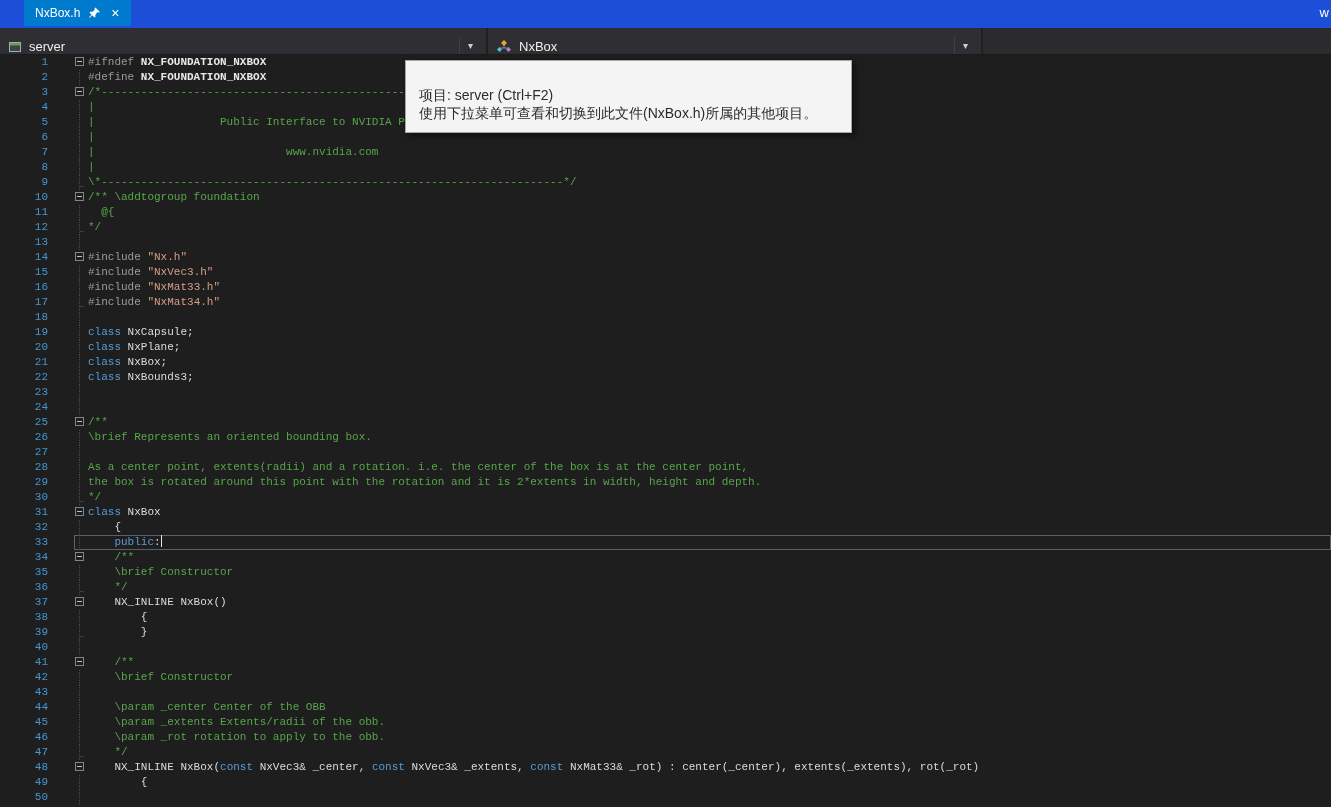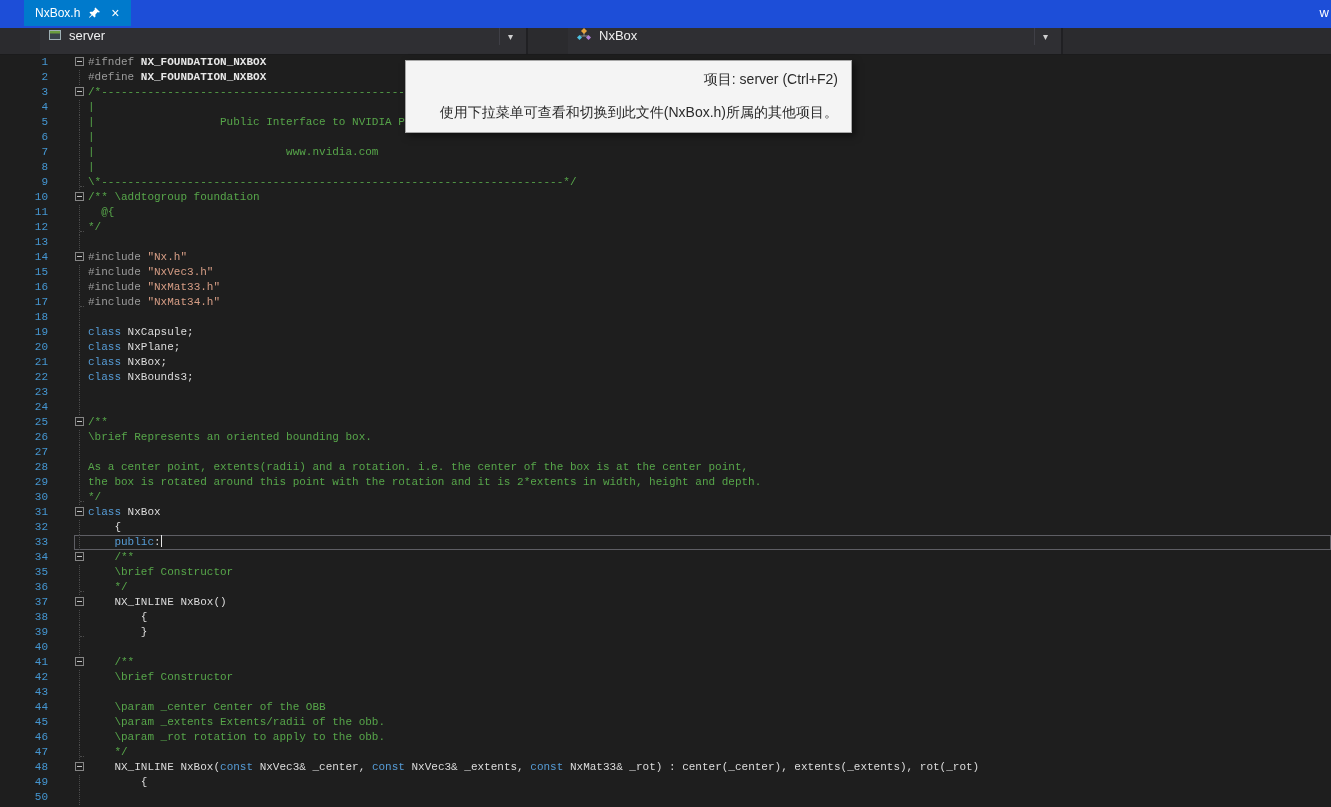--- a/index.html
+++ b/index.html
@@ -7,22 +7,22 @@
           font-family:"Liberation Sans","DejaVu Sans",sans-serif;}
   
   .tabbar{height:28px;background:#1d4ed8;display:flex;position:relative;padding-left:24px;}
   .tab{height:26px;background:#007acc;color:#fff;display:flex;align-items:center;
        padding:0 9px 0 11px;font-size:12px;gap:9px;cursor:default;}
   .tab .pin{display:flex;align-items:center;}
   .tab .close{font-size:14px;line-height:1;color:#fff;padding:0 2px;}
   .title-frag{position:absolute;right:2px;top:5px;color:#fff;font-size:13px;}
   
   .navbar{height:27px;background:#2b2b2e;border-bottom:1px solid #1b1b1c;display:flex;box-sizing:border-box;}
-  .combo{display:flex;align-items:flex-start;padding:0 8px;color:#efefef;font-size:13px;
-         border-right:2px solid #202023;box-sizing:border-box;background:#2f2f33;margin-left:40px;}
+  .combo{display:flex;align-items:flex-end;padding:0 8px;color:#efefef;font-size:13px;
+         border-right:2px solid #202023;box-sizing:border-box;background:#2f2f33;}
   .combo .ico{display:flex;align-items:center;margin-right:7px;}
   .combo .arrow{margin-left:auto;color:#cfcfcf;font-size:10px;padding:3px 5px 3px 8px;
                 border-left:1px solid #3f3f46;}
   .combo.c1{width:488px;}
   .combo.c2{width:495px;}
   .combo.c3{flex:1;border-right:none;background:#2b2b2e;}
   
   .editor{height:752px;background:#1e1e1e;overflow:hidden;
           font-family:"Liberation Mono","DejaVu Sans Mono",monospace;font-size:11px;}
   .row{display:flex;height:15px;line-height:15px;}
@@ -42,22 +42,22 @@
   .tok-p{color:#9b9b9b;}
   .tok-mx{color:#e8e8e8;font-weight:bold;}
   .tok-c{color:#57a64a;}
   .tok-s{color:#d69d85;}
   .tok-k{color:#569cd6;}
   .tok-t{color:#dcdcdc;}
   .caret{display:inline-block;width:1px;height:12px;background:#e6e6e6;vertical-align:-2px;}
   
   .tooltip{position:absolute;left:405px;top:60px;width:447px;height:73px;box-sizing:border-box;
            background:#f4f4f4;border:1px solid #a6a6a6;box-shadow:3px 3px 7px rgba(0,0,0,.5);
-           color:#2b2b2b;padding:10px 13px;display:flex;flex-direction:column;
-           justify-content:space-between;z-index:10;align-items:flex-end;}
+           color:#2b2b2b;padding:26px 13px;display:flex;flex-direction:column;
+           justify-content:space-between;z-index:10;}
   .tooltip .tt-title{font-size:14px;}
   .tooltip .tt-body{font-size:14px;}
 </style>
 </head>
 <body>
 
 <div class="window">
 
   <div class="tabbar">
     <div class="tab">

